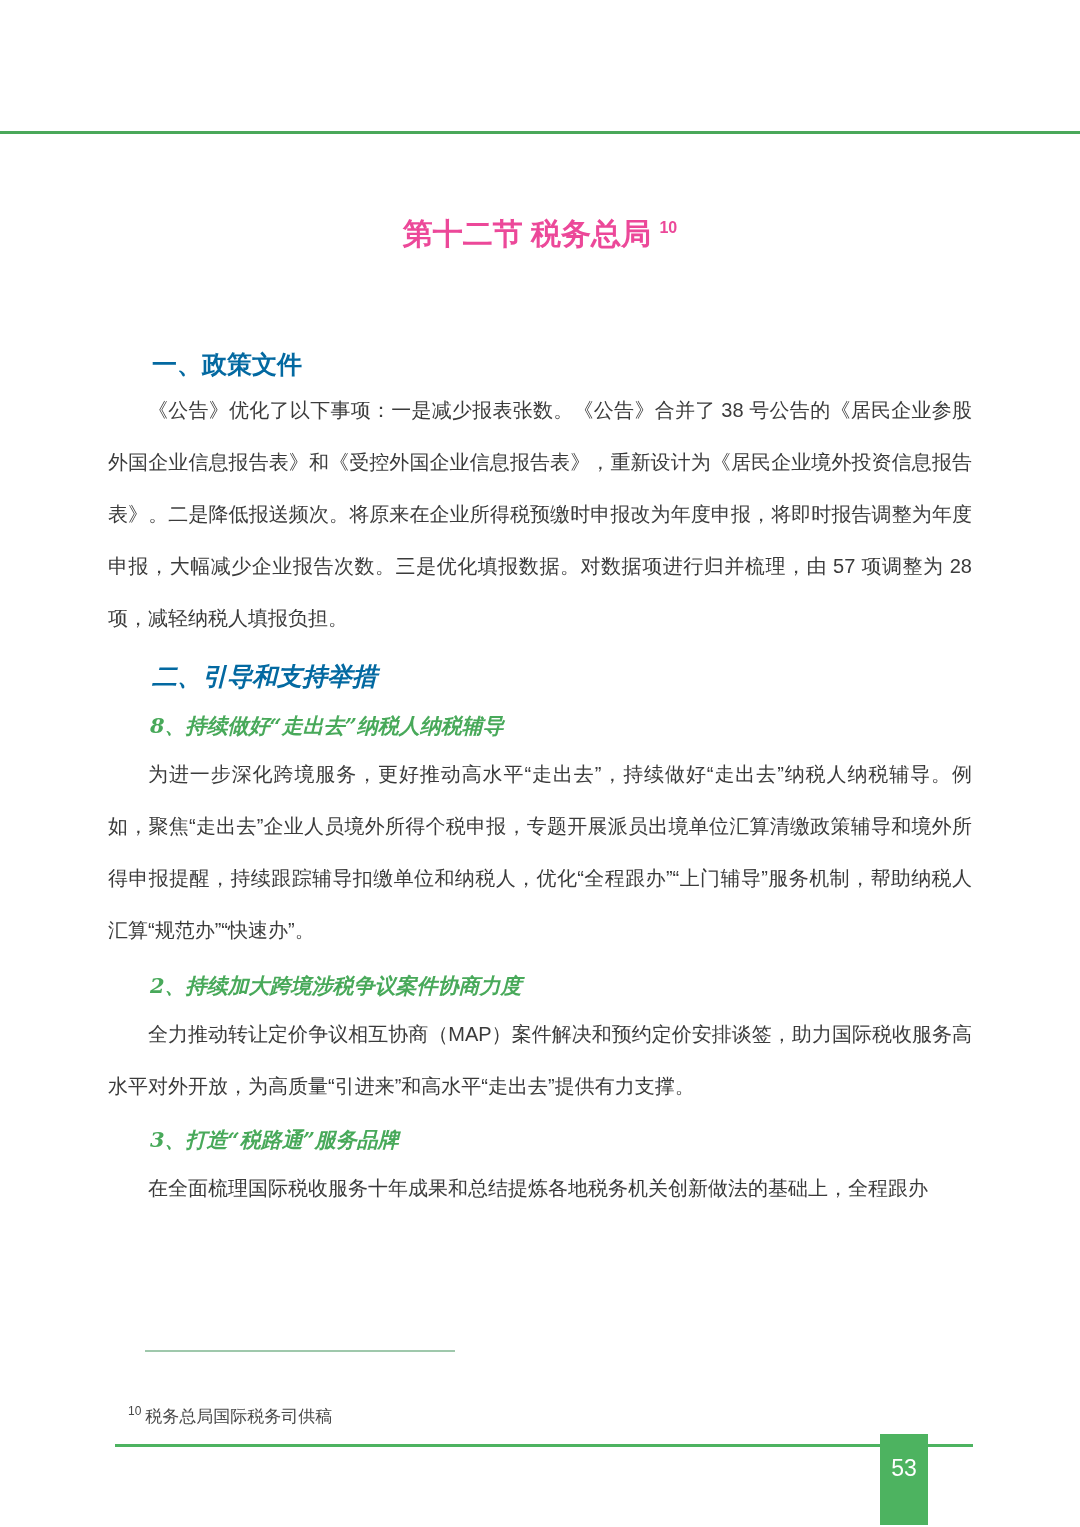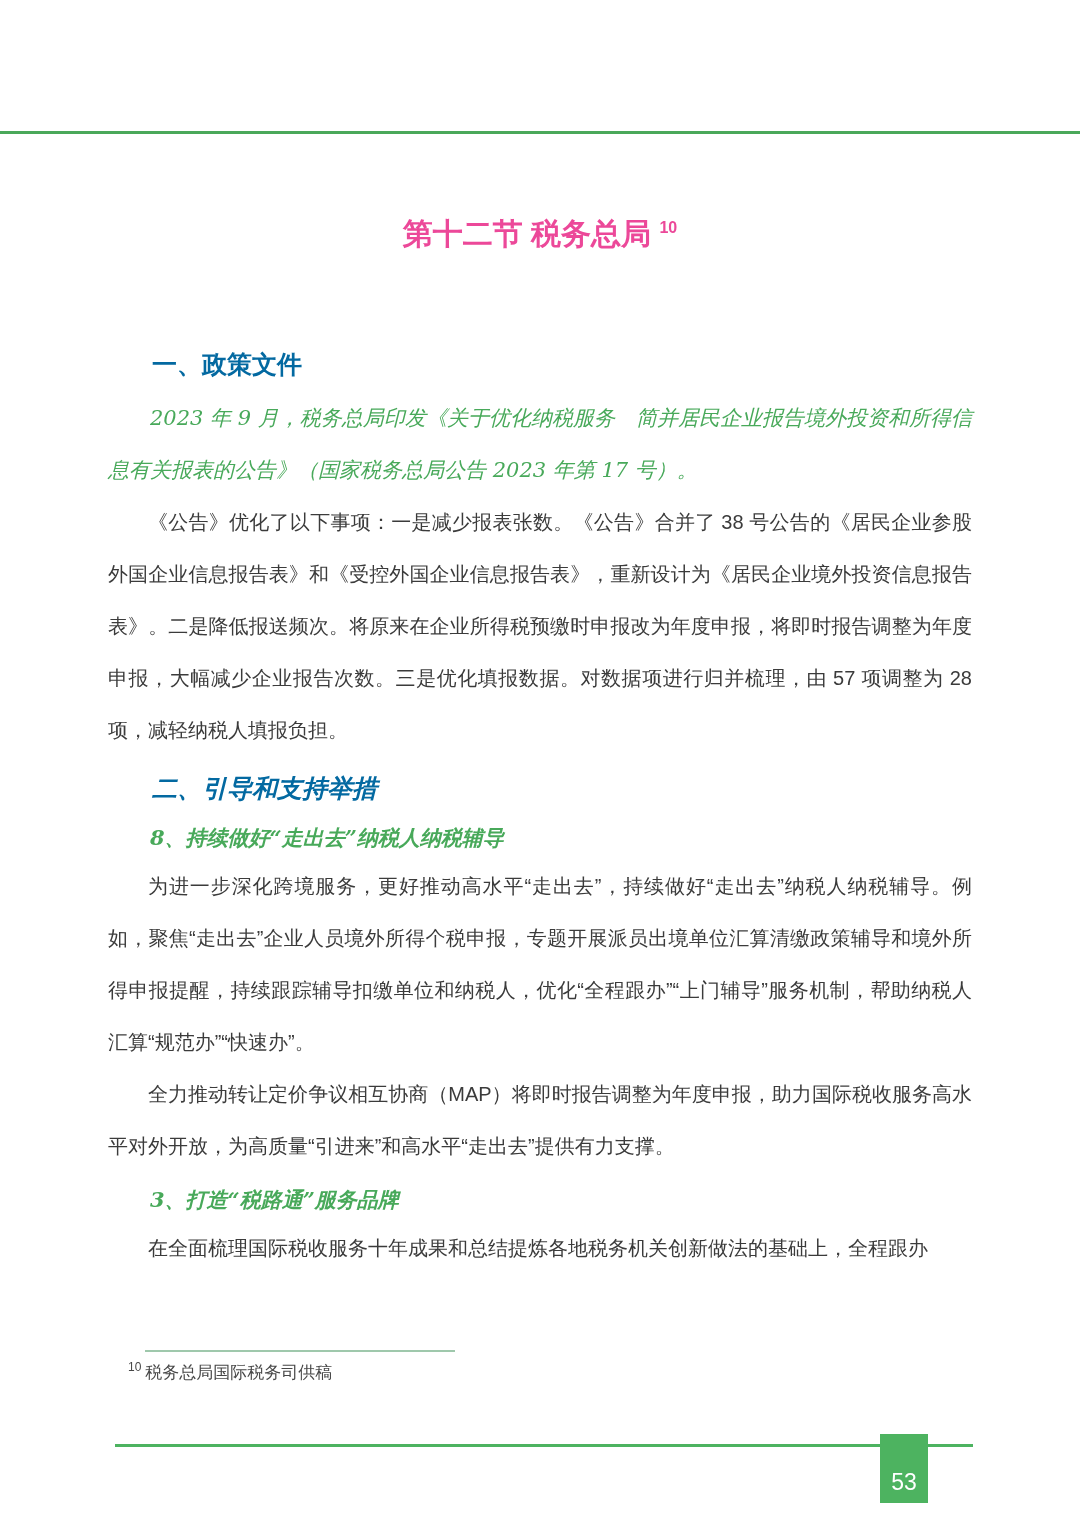--- a/index.html
+++ b/index.html
@@ -41,56 +41,56 @@
   }
   .h-level2{
     margin:0;margin-top:6px;color:#48a95a;font-size:21px;font-weight:bold;
     line-height:44px;text-indent:2em;
     font-family:"DejaVu Serif", serif;font-style:italic;
   }
   .h-sub2{margin-top:8px;}
 
   
   .footnote-rule{position:absolute;top:1350px;left:145px;width:310px;height:2px;background:#9fc8ac;}
-  .footnote{position:absolute;top:1360px;left:128px;font-size:17px;color:#474747;}
+  .footnote{position:absolute;top:1404px;left:128px;font-size:17px;color:#474747;}
   .footnote sup{font-size:12px;margin-right:4px;}
 
   
   .bottom-rule{position:absolute;top:1444px;left:115px;width:858px;height:3px;background:#4db360;}
   .page-tab{
-    position:absolute;left:880px;top:1434px;width:48px;height:69px;
+    position:absolute;left:880px;top:1434px;width:48px;height:91px;
     background:#4db360;color:#ffffff;font-size:23px;text-align:center;
-    padding-top:35px;box-sizing:border-box;
+    padding-top:21px;box-sizing:border-box;
   }
 </style>
 </head>
 <body>
 
 <div class="page">
 
   <div class="header-rule"></div>
 
   <div class="main">
     <h1 class="doc-title">
       <span>第十二节 税务总局</span>
       <sup>10</sup>
     </h1>
 
     <h2 class="h-level1 h1-first">一、政策文件</h2>
 
-    <p class="green-intro">2023 年 9 月，税务总局印发《关于优化纳税服务　简并居民企业报告境外投资和所得信息有关报表的公告》（国家税务总局公告 2023 年第 17 号）。</p>
 
     <p>《公告》优化了以下事项：一是减少报表张数。《公告》合并了 38 号公告的《居民企业参股外国企业信息报告表》和《受控外国企业信息报告表》，重新设计为《居民企业境外投资信息报告表》。二是降低报送频次。将原来在企业所得税预缴时申报改为年度申报，将即时报告调整为年度申报，大幅减少企业报告次数。三是优化填报数据。对数据项进行归并梳理，由 57 项调整为 28 项，减轻纳税人填报负担。</p>
 
     <h2 class="h-level1 h1-second">二、引导和支持举措</h2>
 
     <h3 class="h-level2">8、持续做好“走出去”纳税人纳税辅导</h3>
     <p>为进一步深化跨境服务，更好推动高水平“走出去”，持续做好“走出去”纳税人纳税辅导。例如，聚焦“走出去”企业人员境外所得个税申报，专题开展派员出境单位汇算清缴政策辅导和境外所得申报提醒，持续跟踪辅导扣缴单位和纳税人，优化“全程跟办”“上门辅导”服务机制，帮助纳税人汇算“规范办”“快速办”。</p>
 
-    <p>全力推动转让定价争议相互协商（MAP）将即时报告调整为年度申报，助力国际税收服务高水平对外开放，为高质量“引进来”和高水平“走出去”提供有力支撑。</p>
+    <h3 class="h-level2 h-sub2">2、持续加大跨境涉税争议案件协商力度</h3>
+    <p>全力推动转让定价争议相互协商（MAP）案件解决和预约定价安排谈签，助力国际税收服务高水平对外开放，为高质量“引进来”和高水平“走出去”提供有力支撑。</p>
 
     <h3 class="h-level2">3、打造“税路通”服务品牌</h3>
     <p>在全面梳理国际税收服务十年成果和总结提炼各地税务机关创新做法的基础上，全程跟办</p>
   </div>
 
   <div class="footnote-rule"></div>
   <div class="footnote">
     <sup>10</sup><span>税务总局国际税务司供稿</span>
   </div>
 

